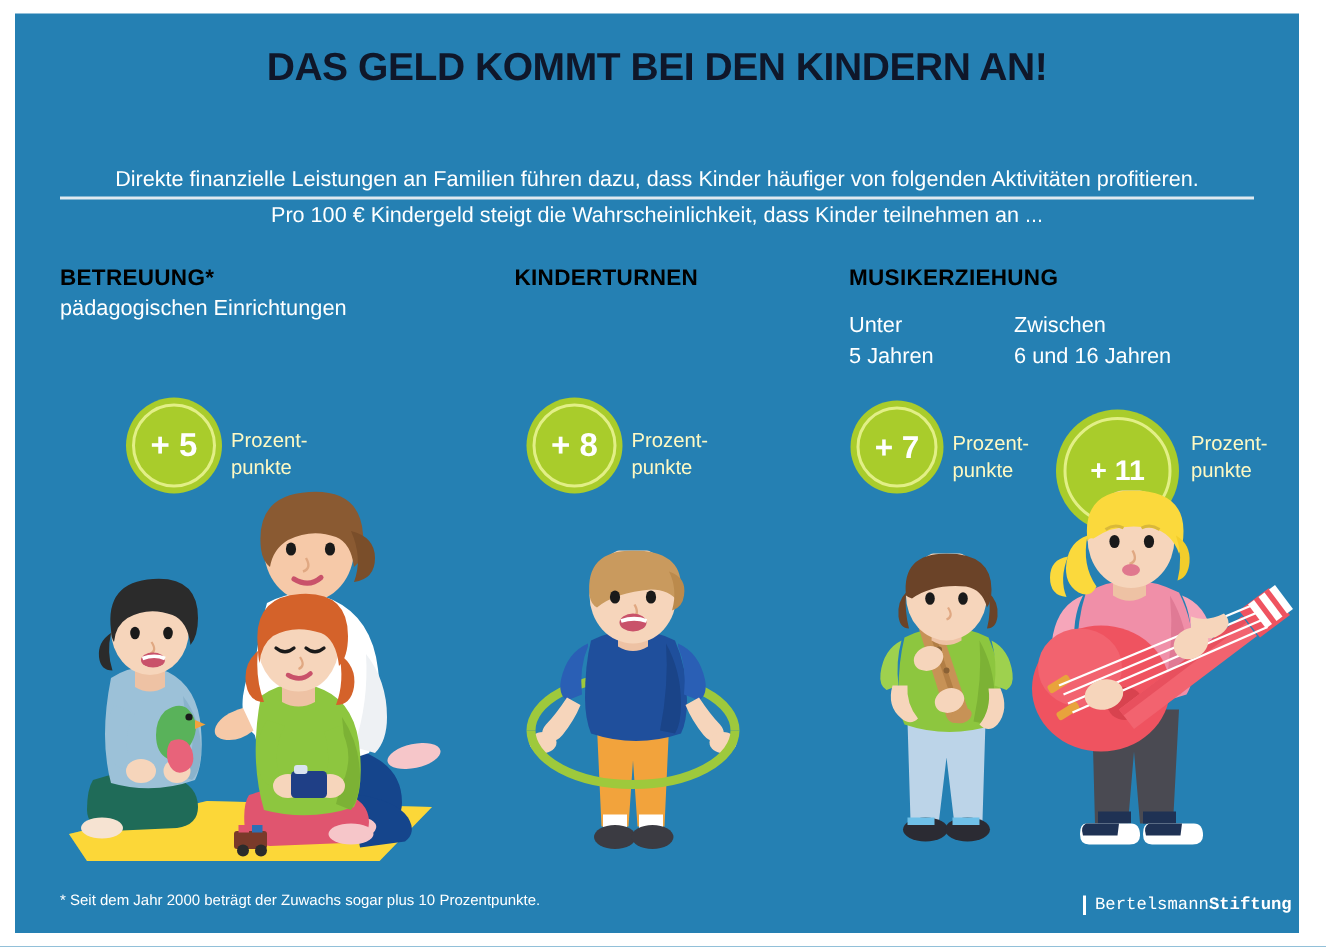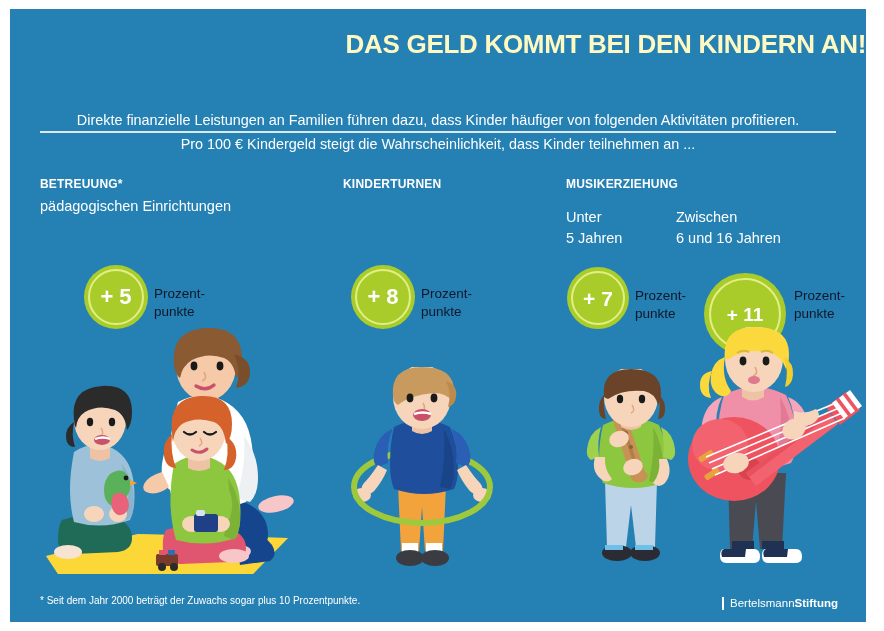--- a/index.html
+++ b/index.html
@@ -13,44 +13,44 @@
     position:absolute;
     left:10px;top:9px;
     width:856px;height:613px;
     background:#2580b3;
     overflow:hidden;
   }
 
   
   .title{
     position:absolute;left:0;top:20px;width:856px;
-    text-align:right;
+    text-align:center;
     font-size:26px;font-weight:bold;
     letter-spacing:-0.3px;
-    color:#fef9c3;
+    color:#0f172a;
     font-family:"Liberation Sans", sans-serif;
   }
   .subtitle{
     position:absolute;left:28px;top:65px;width:800px;
     text-align:center;
     font-size:14.4px;line-height:24px;
     color:#ffffff;
     margin-top:34px;
   }
   .divider{
     position:absolute;left:30px;top:122px;width:796px;height:2px;
     background:#dfe9f0;
   }
 
   
   .sec-head{
     position:absolute;
-    font-size:12px;font-weight:bold;
+    font-size:15px;font-weight:bold;
     letter-spacing:0.2px;
-    color:#ffffff;
+    color:#000000;
     white-space:nowrap;
   }
   .sec-sub{
     position:absolute;
     font-size:14.5px;line-height:21px;
     color:#ffffff;
     white-space:nowrap;
   }
   .circle{
     position:absolute;
@@ -64,34 +64,34 @@
   .circle .ring{
     position:absolute;
     border-radius:50%;
     border:2px solid #e2ef86;
     pointer-events:none;
   }
   .circle .val{position:relative;z-index:2;white-space:nowrap;}
   .unit{
     position:absolute;
     font-size:13.5px;line-height:18px;
-    color:#0f172a;
+    color:#fef9c3;
     white-space:nowrap;
   }
 
   
   .footnote{
     position:absolute;left:30px;top:585px;width:620px;
     font-size:10px;line-height:14px;
     color:#ffffff;
   }
   .brand{
     position:absolute;left:712px;top:588px;
     font-size:11.5px;color:#ffffff;
-    display:flex;align-items:flex-start;gap:6px;
+    display:flex;align-items:flex-end;gap:6px;font-family:Liberation Mono, monospace;
   }
   .brand .bar{
     display:inline-block;width:2px;height:13px;background:#ffffff;
   }
   .brand .b1{font-weight:normal;}
   .brand .b2{font-weight:bold;}
 
   
   .art{position:absolute;}
   svg{display:block;}

